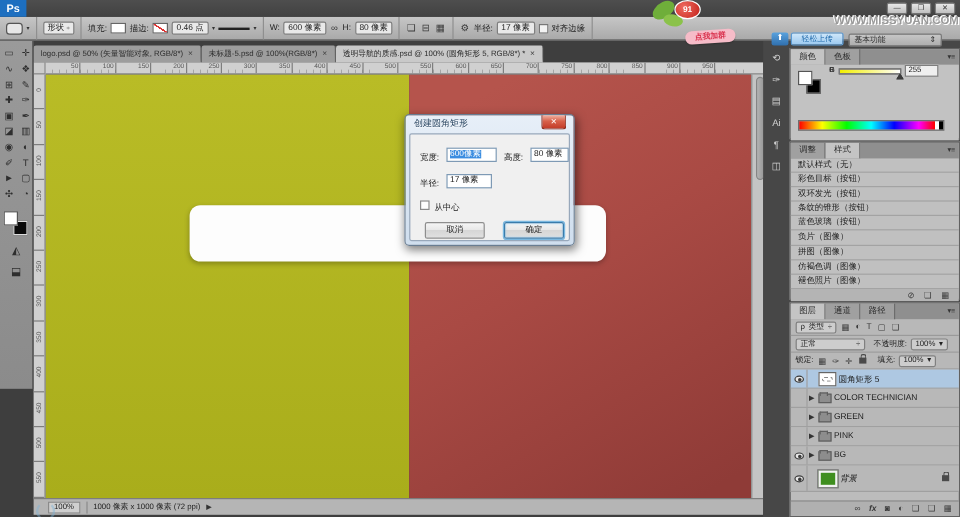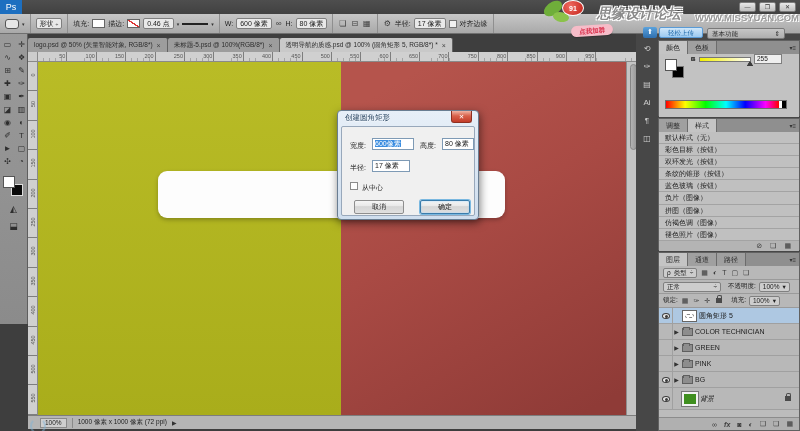--- a/index.html
+++ b/index.html
@@ -3,21 +3,21 @@
 <meta charset="utf-8">
 <style>
   * { margin:0; padding:0; box-sizing:border-box; }
   html,body { width:800px; height:431px; overflow:hidden; }
   body { font-family:"Liberation Sans","DejaVu Sans",sans-serif; }
   .root { position:relative; width:800px; height:431px; background:#3e3e3e; overflow:hidden; }
   .abs { position:absolute; }
 
   
   .menubar { left:0; top:0; width:800px; height:14px; background:linear-gradient(#4e4e4e,#414141); display:flex; align-items:center; z-index:5; }
-  .ps-logo { width:22px; height:14px; background:#1d6fc0; color:#fff; font-size:9px; font-weight:normal; display:flex; align-items:center; justify-content:center; }
+  .ps-logo { width:22px; height:14px; background:#1d6fc0; color:#fff; font-size:9px; font-weight:bold; display:flex; align-items:center; justify-content:center; }
   .menus { display:flex; gap:2px; margin-left:8px; }
   .menu-item { color:#d6d6d6; font-size:7.5px; padding:0 5px; line-height:14px; white-space:nowrap; }
   .win-controls { position:absolute; right:4px; top:2px; display:flex; gap:3px; }
   .win-btn { width:17px; height:10px; background:linear-gradient(#e8e8e8,#bfbfbf); border:1px solid #7c7c7c; border-radius:2px; color:#333; font-size:6px; line-height:8px; text-align:center; }
 
   
   .optionsbar { left:0; top:14px; width:800px; height:20px; background:linear-gradient(#c6c6c6,#a9a9a9); border-bottom:1px solid #6f6f6f; display:flex; align-items:center; font-size:7px; color:#222; z-index:4; }
   .ob-group { display:flex; align-items:center; gap:3px; padding:0 5px; height:100%; border-right:1px solid #8f8f8f; }
   .ob-label { white-space:nowrap; }
   .ob-field { background:#e9e9e9; border:1px solid #7f7f7f; border-radius:2px; height:11px; padding:0 3px; line-height:9px; white-space:nowrap; color:#222; }
@@ -58,21 +58,21 @@
   .white-bar { position:absolute; left:120px; top:109px; width:347px; height:47px; background:#fdfdfd; border-radius:9px; box-shadow:0 2px 4px rgba(0,0,0,.25); }
   .scrollbar-v { position:absolute; right:0; top:28px; width:10px; height:353px; background:#c4c4c4; border-left:1px solid #8f8f8f; }
   .scrollbar-v .thumb { position:absolute; left:1px; top:2px; width:7px; height:86px; background:linear-gradient(90deg,#b3b3b3,#9a9a9a); border:1px solid #858585; border-radius:4px; }
   .statusbar { position:absolute; left:0; top:381px; width:608px; height:14px; background:#b5b5b5; border-top:1px solid #7d7d7d; display:flex; align-items:center; font-size:6.5px; color:#222; gap:5px; }
   .zoom-field { background:#cfcfcf; border:1px solid #8a8a8a; height:10px; line-height:8px; padding:0 4px; margin-left:12px; }
   .sb-sep { width:1px; height:10px; background:#8a8a8a; }
   .sb-arrow { font-size:6px; color:#333; }
   .wm-swirl { position:absolute; left:2px; top:384px; width:16px; height:16px; border:2px solid #7fb4d8; border-radius:50%; opacity:.45; border-top-color:transparent; }
 
   
-  .dialog { left:337px; top:110px; width:142px; height:110px; background:linear-gradient(#e7eff8,#cfdeee); border:1px solid #697d92; border-radius:4px; box-shadow:1px 3px 8px rgba(0,0,0,.5); z-index:30; }
+  .dialog { left:337px; top:95px; width:142px; height:110px; background:linear-gradient(#e7eff8,#cfdeee); border:1px solid #697d92; border-radius:4px; box-shadow:1px 3px 8px rgba(0,0,0,.5); z-index:30; }
   .dlg-title { position:absolute; left:7px; top:2px; font-size:7.5px; color:#1c3a58; text-shadow:0 1px 1px #fff; }
   .dlg-close { position:absolute; right:6px; top:0; width:21px; height:12px; background:linear-gradient(#f0b4a4,#d8614a 45%,#c23b28); border:1px solid #8e2f20; border-top:none; border-radius:0 0 3px 3px; color:#fff; font-size:6.5px; text-align:center; line-height:11px; }
   .dlg-body { position:absolute; left:3px; right:3px; top:15px; bottom:3px; background:#f0f0f0; border:1px solid #98a8bb; border-radius:2px; font-size:7px; color:#1a1a1a; }
   .dlg-label { position:absolute; white-space:nowrap; }
   .dlg-input { position:absolute; height:12px; background:#fff; border:1px solid #7e9ab5; padding:0 2px; line-height:10px; white-space:nowrap; overflow:hidden; }
   .dlg-input .sel { background:#3b8de0; color:#fff; }
   .dlg-check { position:absolute; width:8px; height:8px; background:#fdfdfd; border:1px solid #8a8a8a; }
   .dlg-btn { position:absolute; height:14px; background:linear-gradient(#f5f5f5,#e8e8e8 45%,#d5d5d5 46%,#e0e0e0); border:1px solid #8e8e8e; border-radius:2px; font-size:7px; text-align:center; line-height:12px; color:#111; }
   .dlg-btn.focused { border:1px solid #3a7cab; box-shadow:0 0 0 1px #7ab8e0, inset 0 0 2px #9fd2f5; }
 
@@ -600,21 +600,20 @@
       <span class="dlg-btn" style="left:12px; top:73px; width:50px;">取消</span>
       <span class="dlg-btn focused" style="left:78px; top:73px; width:50px;">确定</span>
     </div>
   </div>
 
   <div class="abs ad">
     <div class="leaf1"></div>
     <div class="leaf2"></div>
     <div class="badge">91</div>
     <div class="ribbon">点我加群</div>
-    <div class="site-name">思缘设计论坛</div>
     <div class="site-url">WWW.MISSYUAN.COM</div>
     <div class="up-icon">⬆</div>
     <div class="up-btn">轻松上传</div>
     <div class="ws-dd">
       <span>基本功能</span>
       <span>⇕</span>
     </div>
   </div>
 
 </div>

